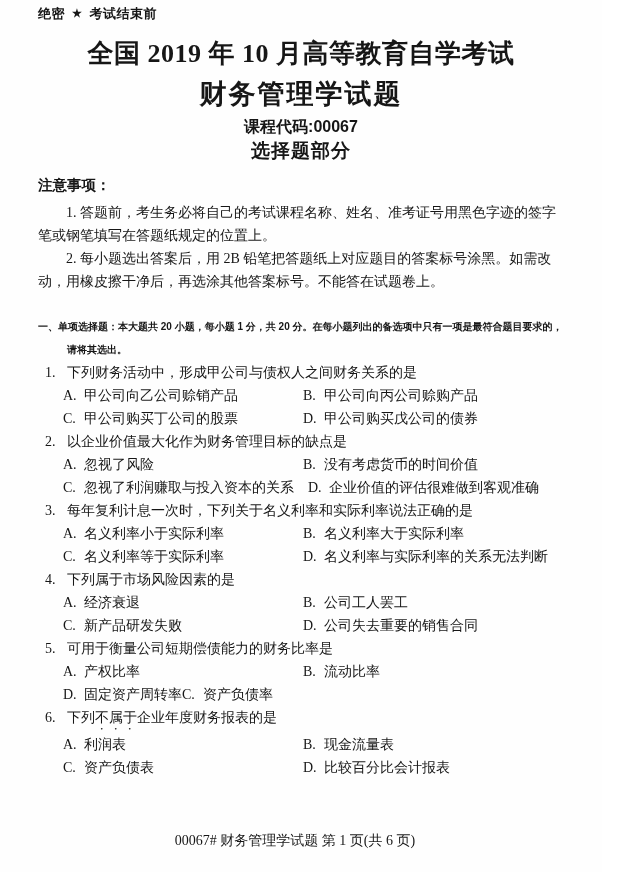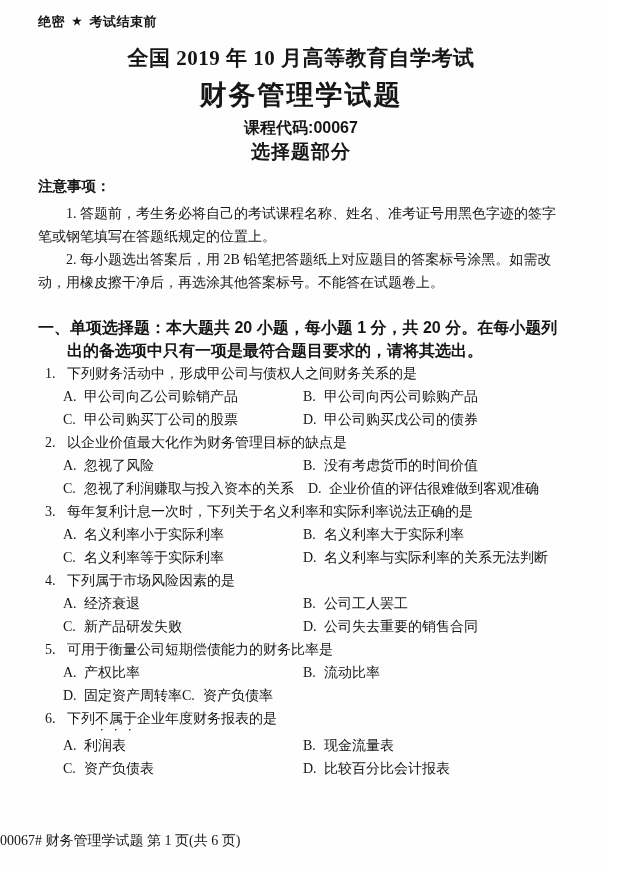--- a/index.html
+++ b/index.html
@@ -6,34 +6,34 @@
   body {
     width: 630px; height: 872px;
     background: #ffffff;
     color: #161616;
     font-family: "Liberation Serif", serif;
   }
   .page {
     position: relative;
     width: 602px; height: 872px;
     box-sizing: border-box;
-    padding: 13px 38px 0 38px;
+    padding: 5px 38px 0 38px;
     overflow: hidden;
     background: #fefefe;
   }
   .security {
     font-family: "Liberation Sans", sans-serif;
     font-weight: bold;
     font-size: 13px;
     letter-spacing: 0.5px;
   }
   .security .star { font-size: 11px; margin: 0 7px; position: relative; top: -1px; }
   .session {
     text-align: center;
-    font-size: 21px;
+    font-size: 26px;
     font-weight: 600;
     margin-top: 13px;
     letter-spacing: 0.5px;
   }
   .doc-title {
     text-align: center;
     font-size: 27px;
     font-weight: bold;
     font-family: "Liberation Sans", sans-serif;
     margin-top: 5px;
@@ -67,21 +67,21 @@
   .note {
     font-size: 14px;
     line-height: 23px;
     text-indent: 2em;
     margin: 0;
   }
   .note:first-of-type { margin-top: 6px; }
   .section-heading {
     font-weight: bold;
     font-family: "Liberation Sans", sans-serif;
-    font-size: 16px;
+    font-size: 10px;
     line-height: 23px;
     margin-top: 22px;
     padding-left: 29px;
     text-indent: -29px;
   }
   .question { font-size: 14px; line-height: 23px; }
   .q-stem { display: flex; padding-left: 7px; }
   .q-num { width: 22px; flex: none; }
   .opt-row { display: flex; padding-left: 25px; }
   .opt { box-sizing: border-box; }
@@ -89,20 +89,21 @@
   .opt-label { display: inline-block; min-width: 21px; }
   .em-dots {
     -webkit-text-emphasis: filled dot;
     -webkit-text-emphasis-position: under right;
     text-emphasis: filled dot;
     text-emphasis-position: under right;
   }
   .footer {
     position: absolute;
     left: 0; right: 12px; top: 832px;
+    text-align: center;
     font-size: 14px;
   }
 </style>
 </head>
 <body>
 
 <div class="page">
 
   <div class="security">
     <span>绝密</span><span class="star">★</span><span>考试结束前</span>

